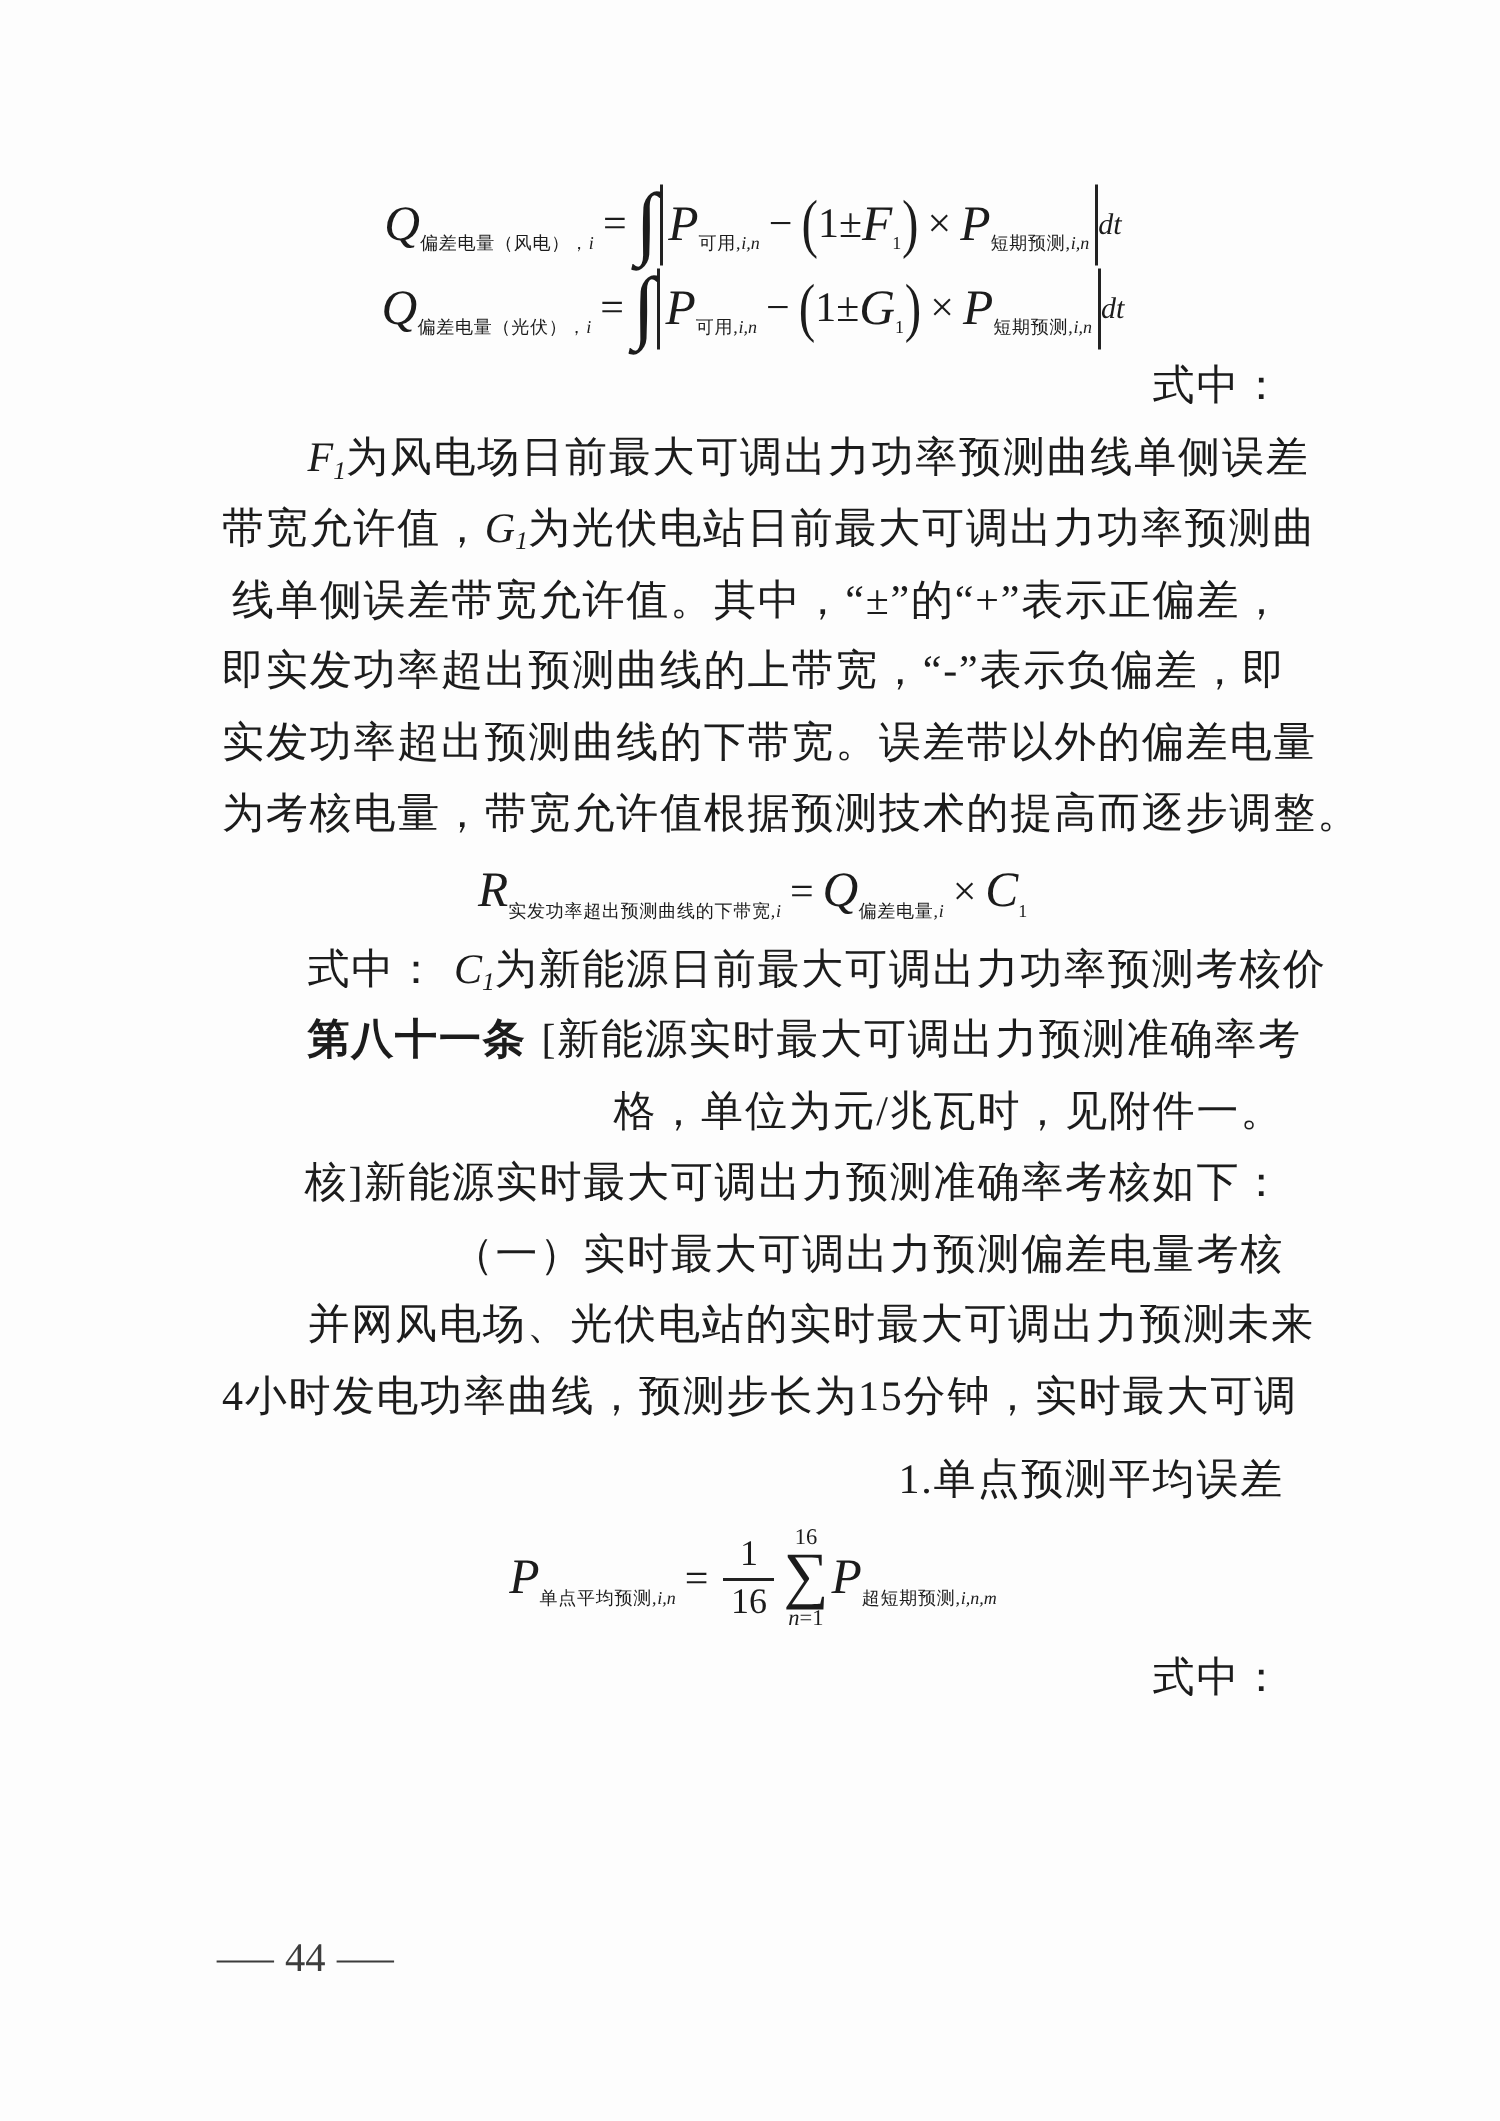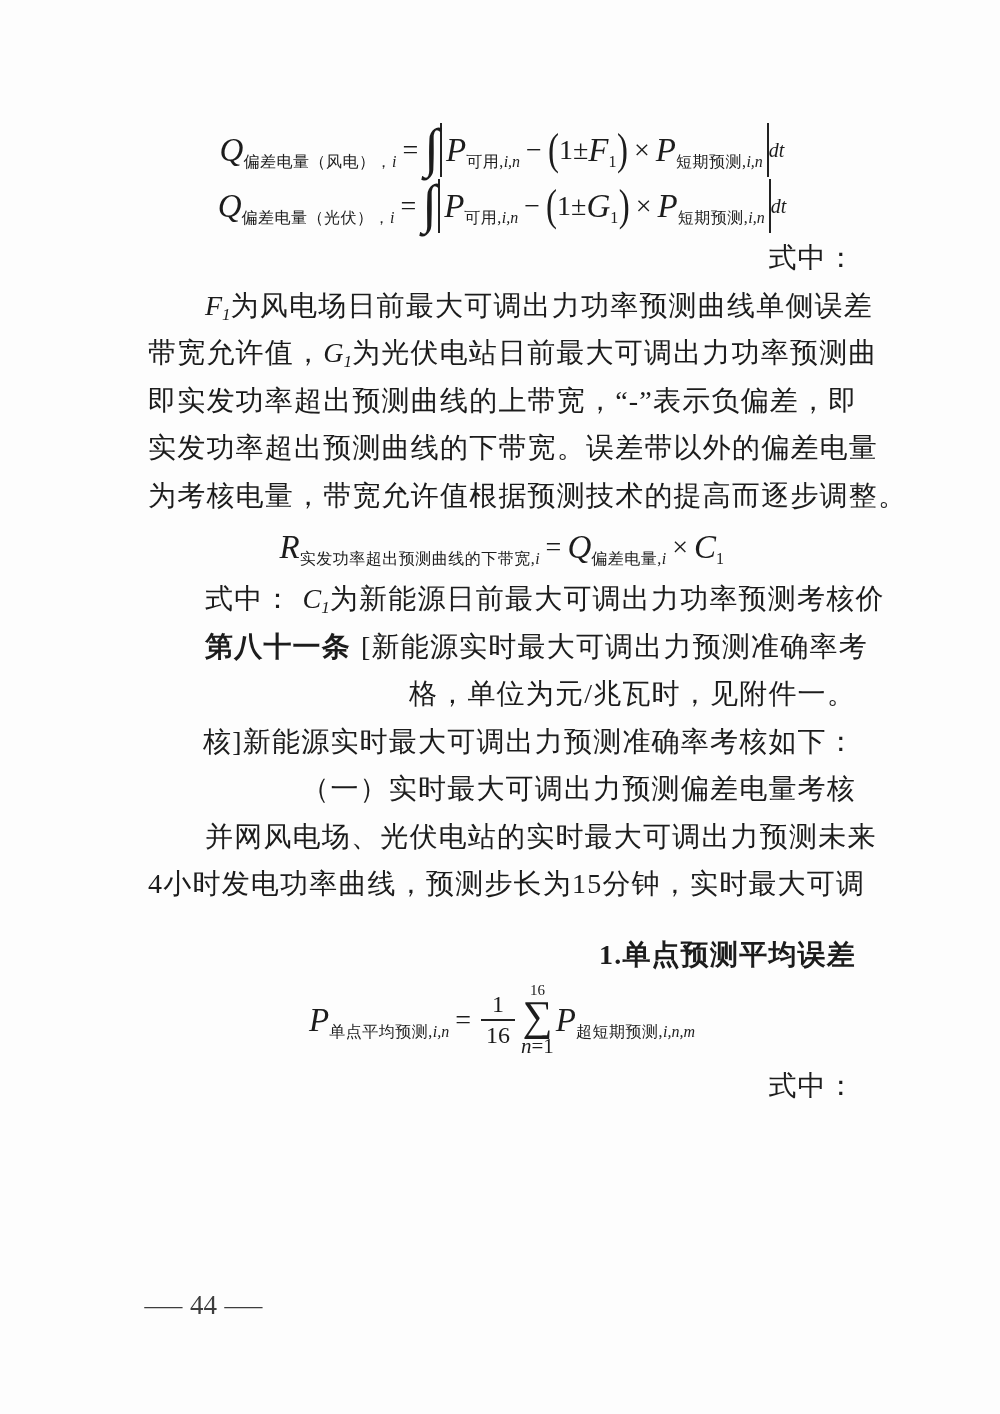--- a/index.html
+++ b/index.html
@@ -34,42 +34,42 @@
   
   .fblock {
     height:56px; display:flex; justify-content:center; align-items:center;
     white-space:nowrap;
   }
   .fblock-sum { height:84px; }
   .fv { font-style:italic; font-size:33px; line-height:1; }
   .fvd { font-style:italic; font-size:20px; line-height:1; }
   .fsub {
     display:inline-block; transform:translateY(12px);
-    font-size:16px; line-height:1; letter-spacing:0.5px;
+    font-size:12px; line-height:1; letter-spacing:0.5px;
   }
   .sit { font-style:italic; letter-spacing:0; }
   .fop { font-size:28px; line-height:1; padding:0 6px; }
   .fopn { font-size:28px; line-height:1; }
   .fint { font-size:54px; line-height:1; font-weight:400; transform:translateY(-2px); margin-right:1px; }
   .fabs {
     display:inline-flex; align-items:center;
     border-left:2px solid #222; border-right:2px solid #222;
     height:54px; padding:0 4px;
   }
   .fpar { display:inline-block; transform:scaleY(1.32); font-size:33px; line-height:1; }
   .grp { display:inline-flex; align-items:center; }
   .frac { display:inline-flex; flex-direction:column; align-items:center; line-height:1.05; margin:0 4px; }
   .frac .num { font-size:24px; padding:0 5px 2px; }
   .frac .den { font-size:24px; border-top:2px solid #222; padding:2px 5px 0; }
   .sig { display:inline-flex; flex-direction:column; align-items:center; line-height:1; margin:0 2px; }
   .sig .stop { font-size:15px; margin-bottom:1px; }
   .sig .sgl { font-size:42px; line-height:0.85; }
-  .sig .sbot { font-size:21px; margin-top:2px; }
-
-  .gap8 { margin-top:23px;font-weight:bold; }
+  .sig .sbot { font-size:15px; margin-top:2px; }
+
+  .gap8 { margin-top:8px; }
 
   
   .footer {
     position:absolute; left:150px; top:1290px;
     display:flex; align-items:center; gap:13px;
     color:#3d3d3d; font-size:27px;
   }
   .footer .dash { transform:scaleX(1.4); display:inline-block; }
 </style>
 </head>
@@ -134,20 +134,21 @@
             <span class="fsub"><span>短期预测,</span><span class="sit">i,n</span></span>
           </span>
       </span>
       <span class="fvd">dt</span>
     </div>
 
     <div class="line indent">式中：</div>
 
     <div class="line indent"><span class="iv">F</span><span class="ivs">1</span><span>为风电场日前最大可调出力功率预测曲线单侧误差</span></div>
     <div class="line"><span>带宽允许值，</span><span class="iv">G</span><span class="ivs">1</span><span>为光伏电站日前最大可调出力功率预测曲</span></div>
+    <div class="line">线单侧误差带宽允许值。其中，“±”的“+”表示正偏差，</div>
     <div class="line">即实发功率超出预测曲线的上带宽，“-”表示负偏差，即</div>
     <div class="line">实发功率超出预测曲线的下带宽。误差带以外的偏差电量</div>
     <div class="line">为考核电量，带宽允许值根据预测技术的提高而逐步调整。</div>
 
 
     <div class="fblock">
       <span class="grp">
           <span class="fv">R</span>
           <span class="fsub"><span>实发功率超出预测曲线的下带宽,</span><span class="sit">i</span></span>
         </span>

